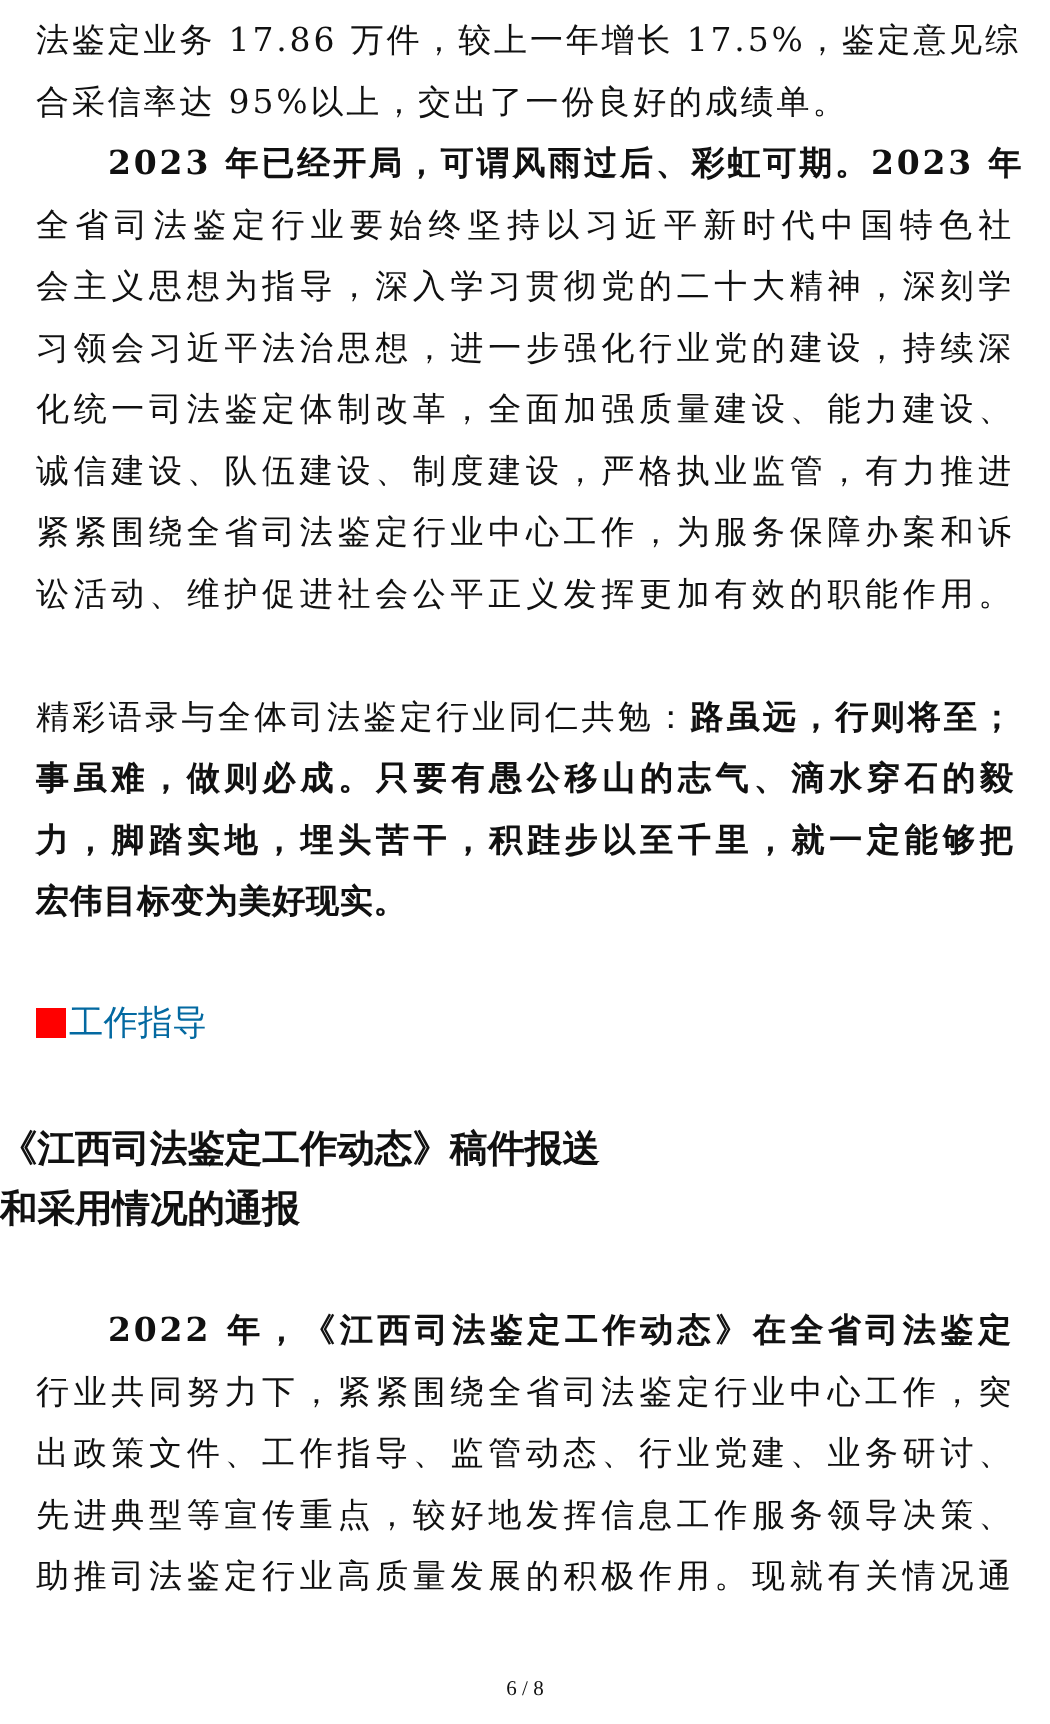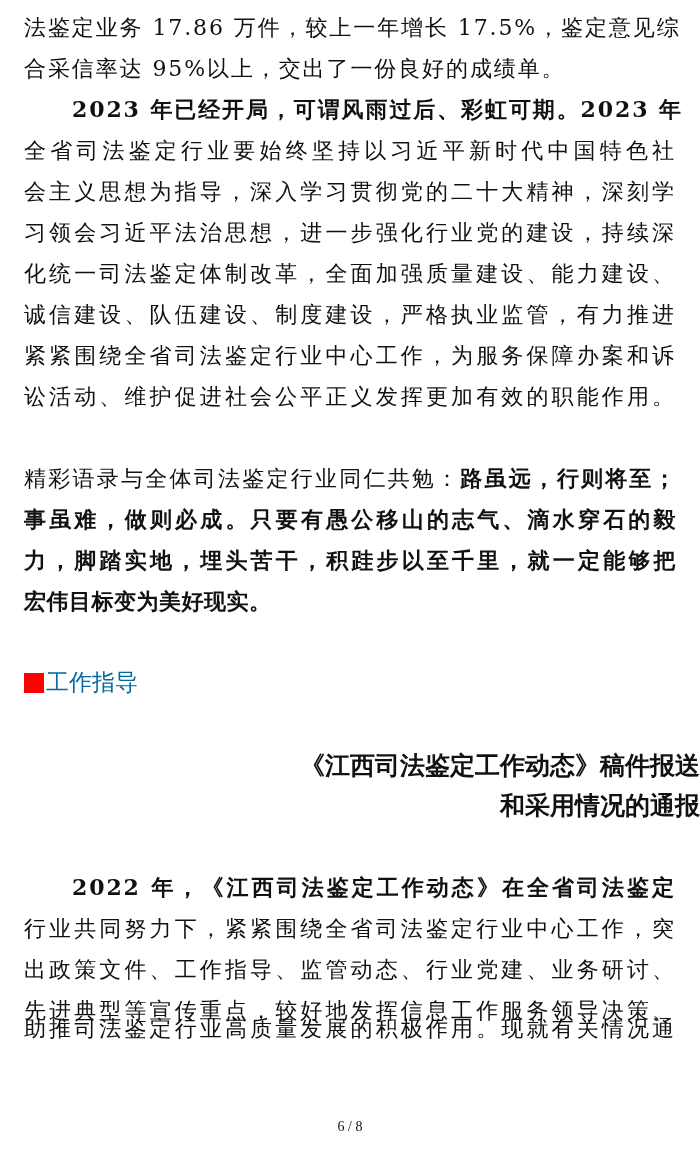--- a/index.html
+++ b/index.html
@@ -21,21 +21,21 @@
   .section-heading {
     position: absolute; left: 24px; top: 662px; height: 40px; line-height: 40px;
     font-family: "DejaVu Sans", "Liberation Sans", sans-serif;
     font-size: 23px; color: #0369a1; white-space: nowrap;
   }
   .section-heading .square {
     display: inline-block; width: 20px; height: 20px; background: #ff0000;
     vertical-align: -3px; margin-right: 2px;
   }
   .doc-title {
-    position: absolute; left: 0; width: 700px; text-align: right;
+    position: absolute; left: 0; width: 700px; text-align: left;
     font-family: "DejaVu Sans", "Liberation Sans", sans-serif; font-weight: bold;
     font-size: 25px; line-height: 40px; height: 40px; white-space: nowrap; color: #111;
   }
   .page-number {
     position: absolute; left: 0; width: 700px; top: 1116px; text-align: center;
     font-family: "Liberation Serif", serif; font-size: 14px; line-height: 22px; color: #111;
   }
 </style>
 </head>
 <body>
@@ -63,16 +63,16 @@
     <span class="square"></span><span>工作指导</span>
   </div>
 
   <div class="doc-title" style="top:746px;">《江西司法鉴定工作动态》稿件报送</div>
   <div class="doc-title" style="top:786px;">和采用情况的通报</div>
 
   <div class="line indent" style="top:867px;">2022 年，《江西司法鉴定工作动态》在全省司法鉴定</div>
   <div class="line" style="top:908px;">行业共同努力下，紧紧围绕全省司法鉴定行业中心工作，突</div>
   <div class="line" style="top:949px;">出政策文件、工作指导、监管动态、行业党建、业务研讨、</div>
   <div class="line" style="top:990px;">先进典型等宣传重点，较好地发挥信息工作服务领导决策、</div>
-  <div class="line" style="top:1008px;">助推司法鉴定行业高质量发展的积极作用。现就有关情况通</div>
+  <div class="line" style="top:1031px;">助推司法鉴定行业高质量发展的积极作用。现就有关情况通</div>
 
   <div class="page-number">6 / 8</div>
 </div>
 
 </body></html>

